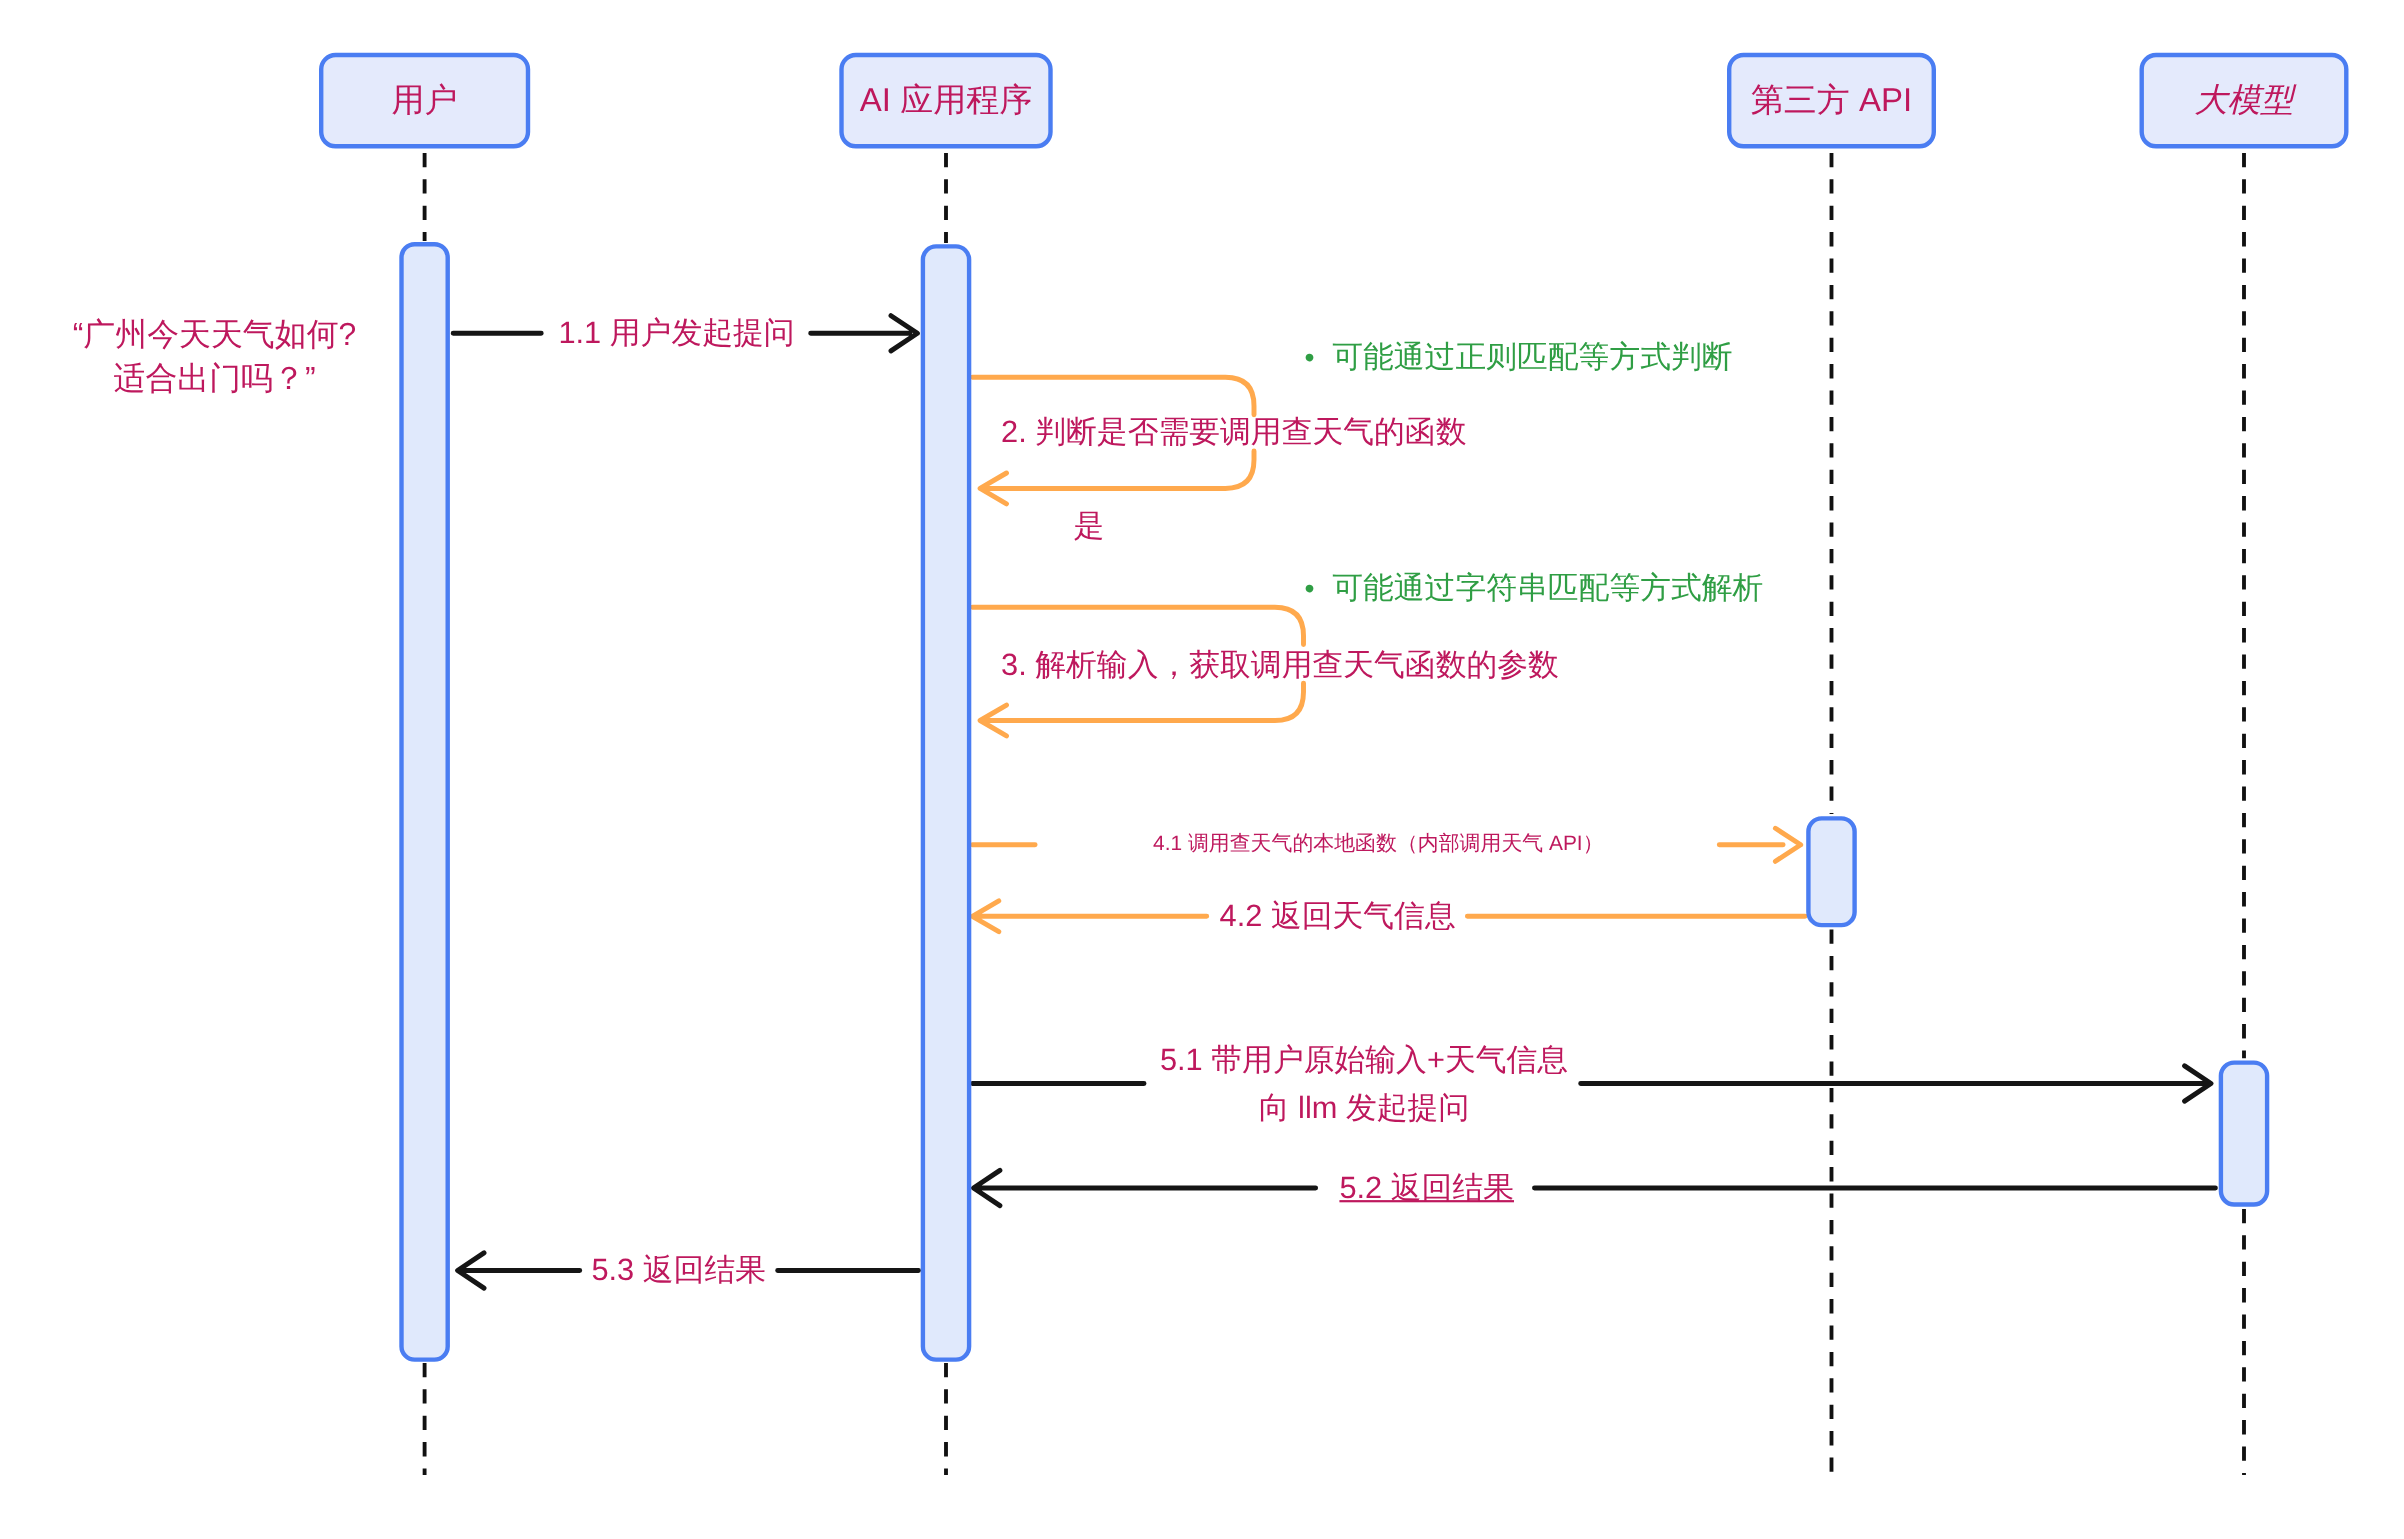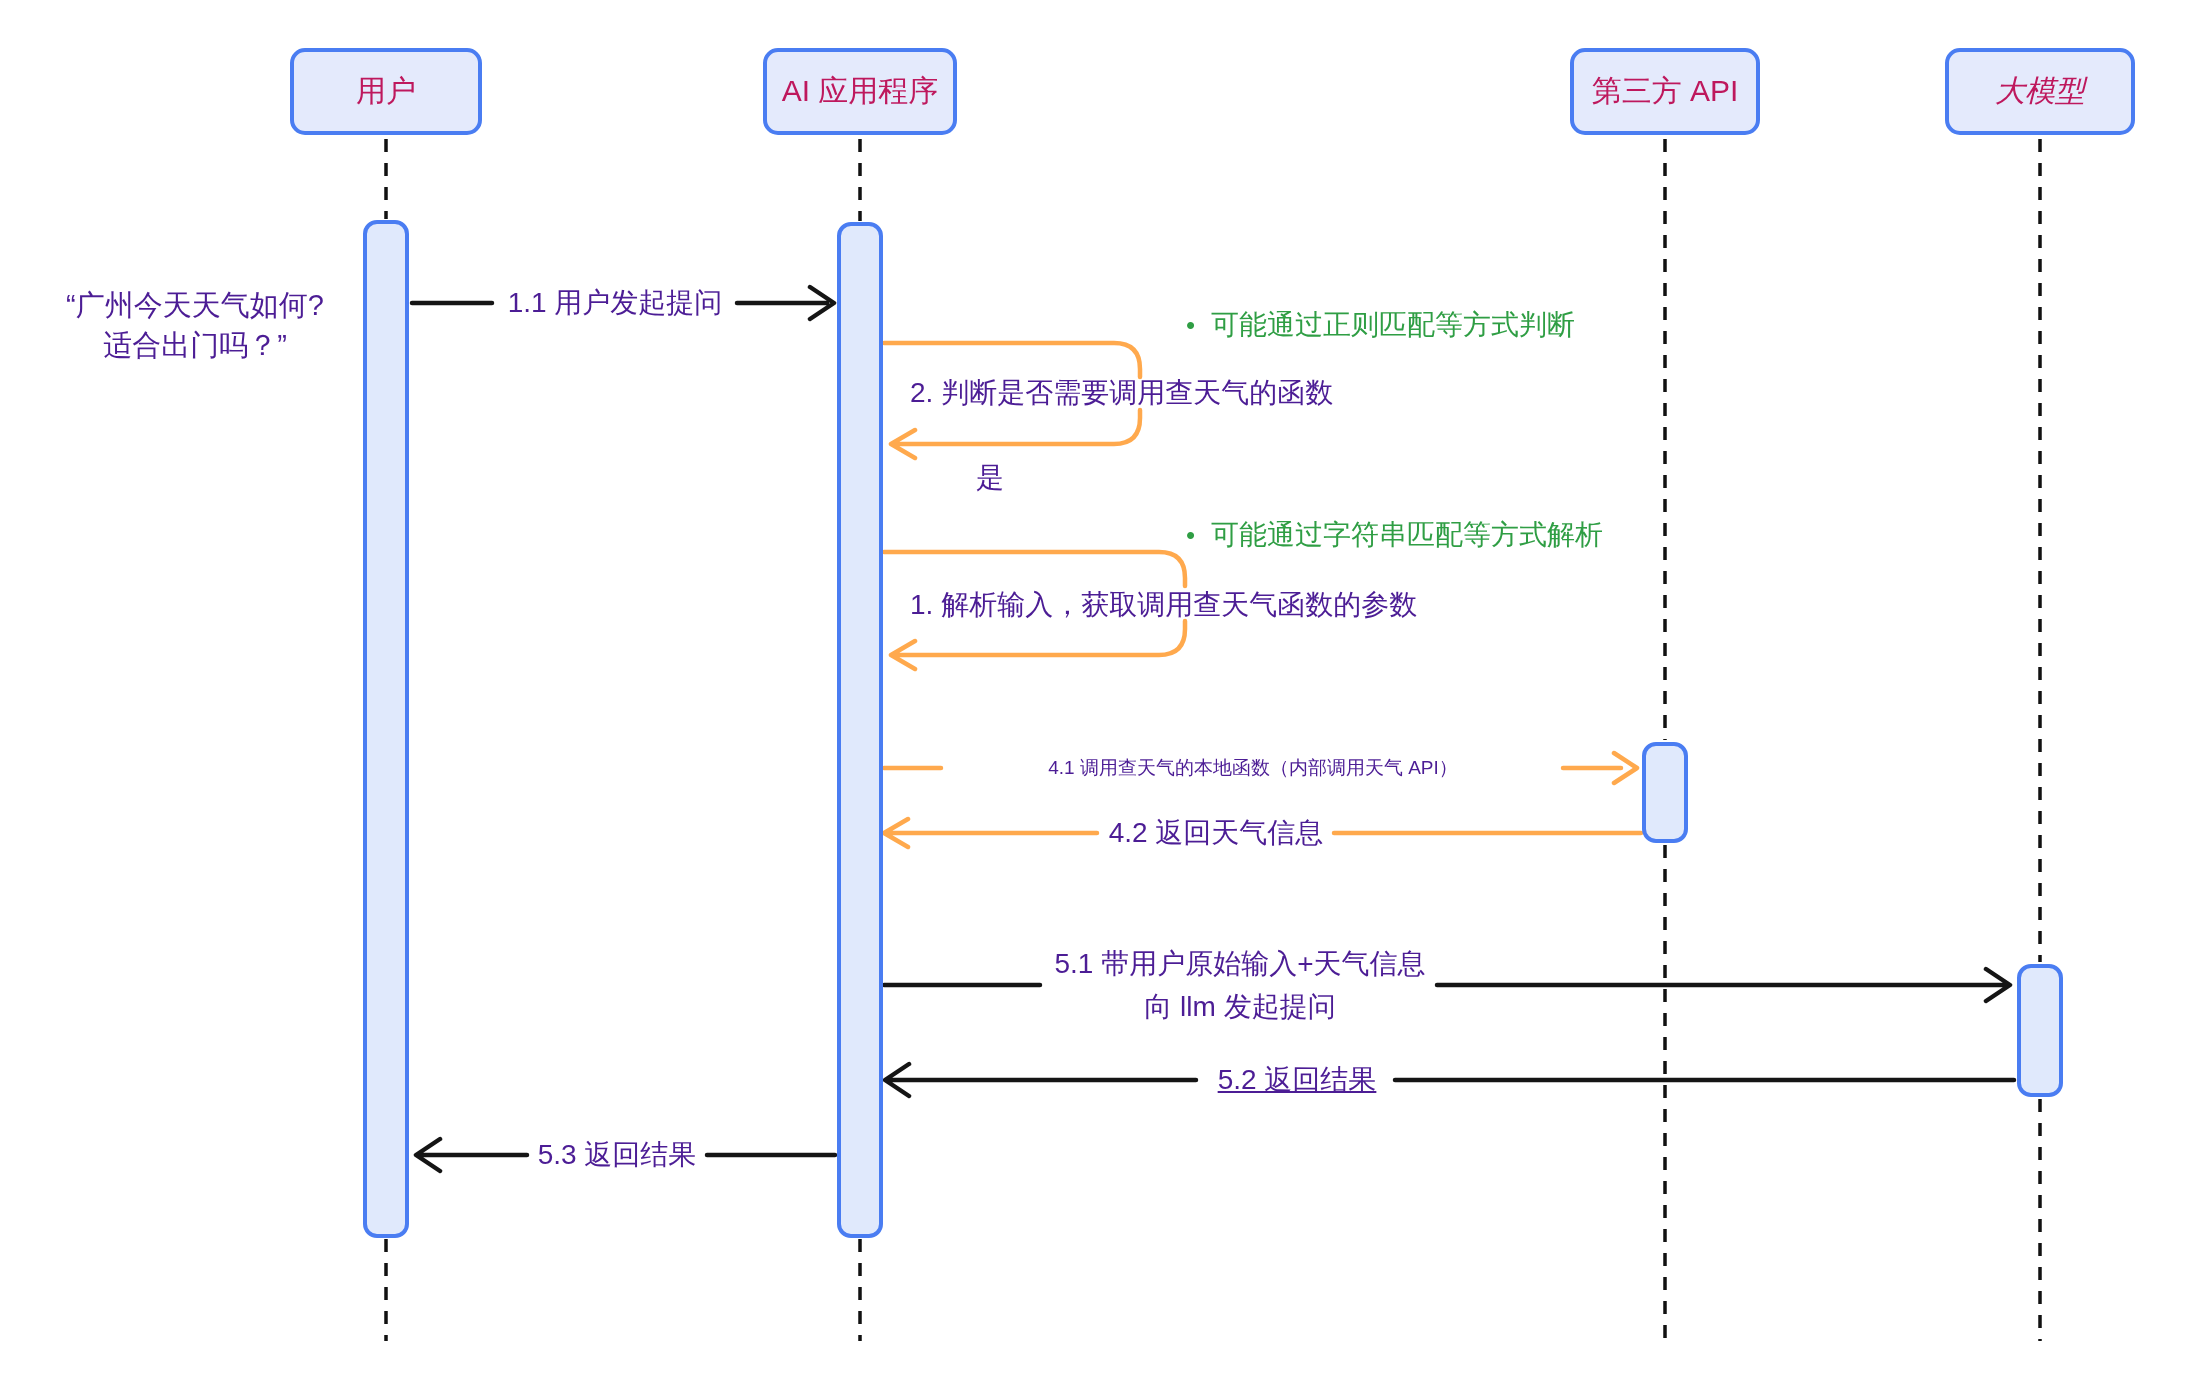--- a/index.html
+++ b/index.html
@@ -29,21 +29,21 @@
     border:4px solid #4a7df2;
     background:#e0e9fc;
     border-radius:14px;
     box-sizing:border-box;
   }
   .lbl{
     position:absolute;
     font-size:28px;
     line-height:44px;
     white-space:nowrap;
-    color:#4c1d95;
+    color:#be185d;
   }
   .centered{transform:translateX(-50%);text-align:center;}
   .quote{
     font-size:29px;
     line-height:40px;
     white-space:nowrap;
   }
   .note{
     display:flex;align-items:center;gap:16px;
     color:#2f9e44;
@@ -117,21 +117,21 @@
   </div>
 
   <div class="lbl" style="left:910px;top:371px;">2. 判断是否需要调用查天气的函数</div>
   <div class="lbl centered" style="left:990px;top:456px;">是</div>
 
   <div class="note lbl" style="left:1186px;top:513px;">
     <span class="dot">•</span>
     <span>可能通过字符串匹配等方式解析</span>
   </div>
 
-  <div class="lbl" style="left:910px;top:583px;">1. 解析输入，获取调用查天气函数的参数</div>
+  <div class="lbl" style="left:910px;top:583px;">3. 解析输入，获取调用查天气函数的参数</div>
 
   <div class="lbl centered small" style="left:1253px;top:746px;">4.1 调用查天气的本地函数（内部调用天气 API）</div>
   <div class="lbl centered" style="left:1216px;top:811px;">4.2 返回天气信息</div>
 
   <div class="lbl centered m51" style="left:1240px;top:942px;">
     <div>5.1 带用户原始输入+天气信息</div>
     <div>向 llm 发起提问</div>
   </div>
 
   <div class="lbl centered" style="left:1297px;top:1058px;text-decoration:underline;">5.2 返回结果</div>

